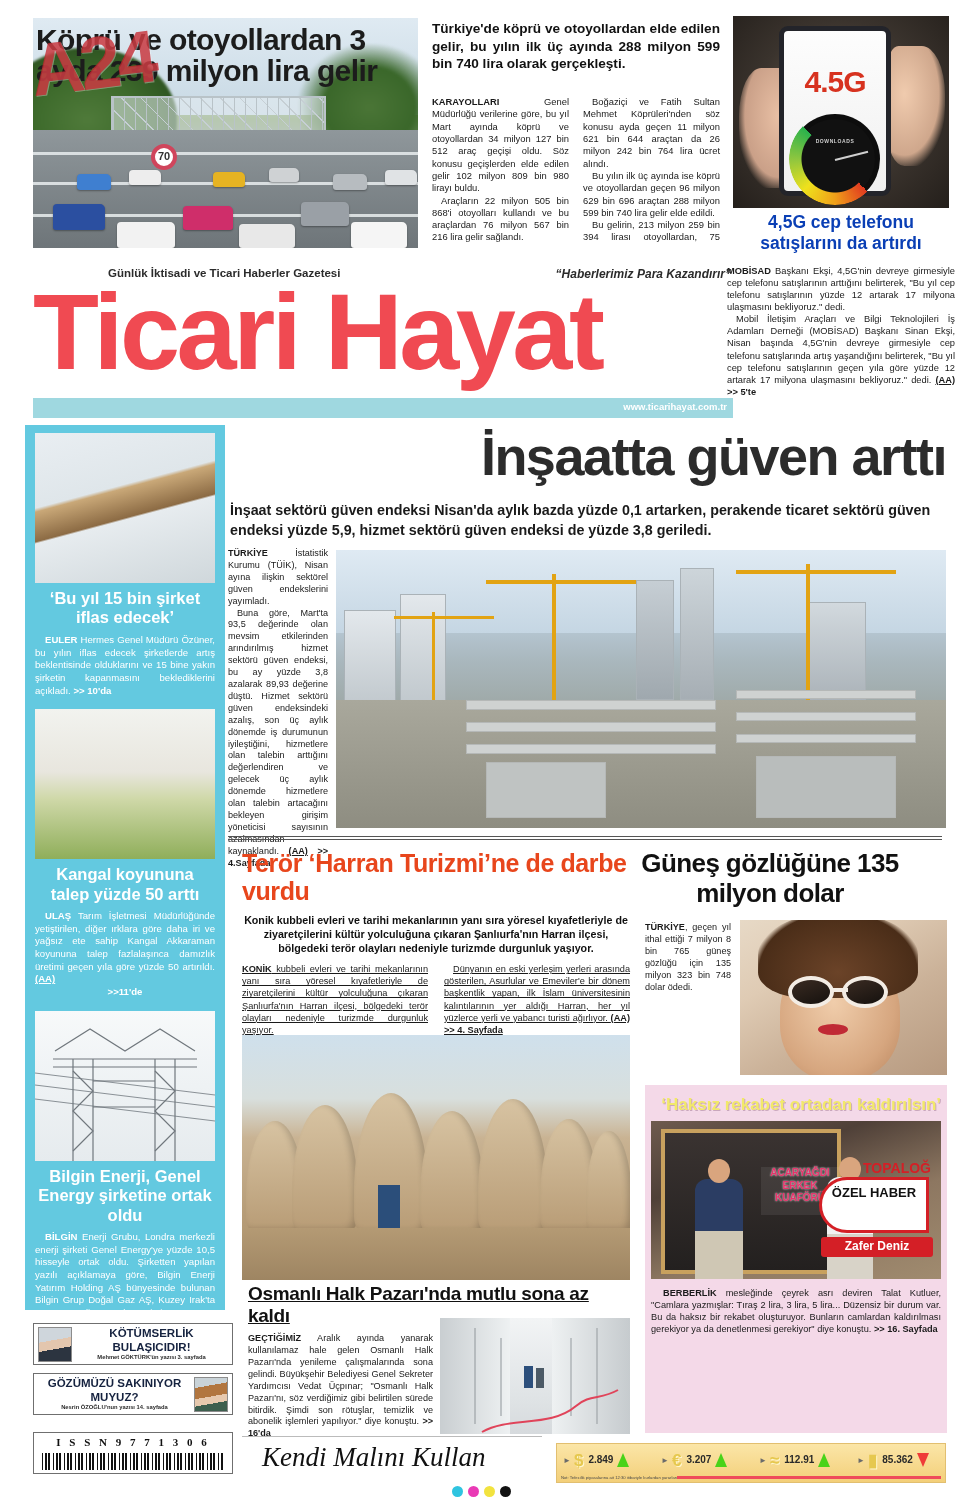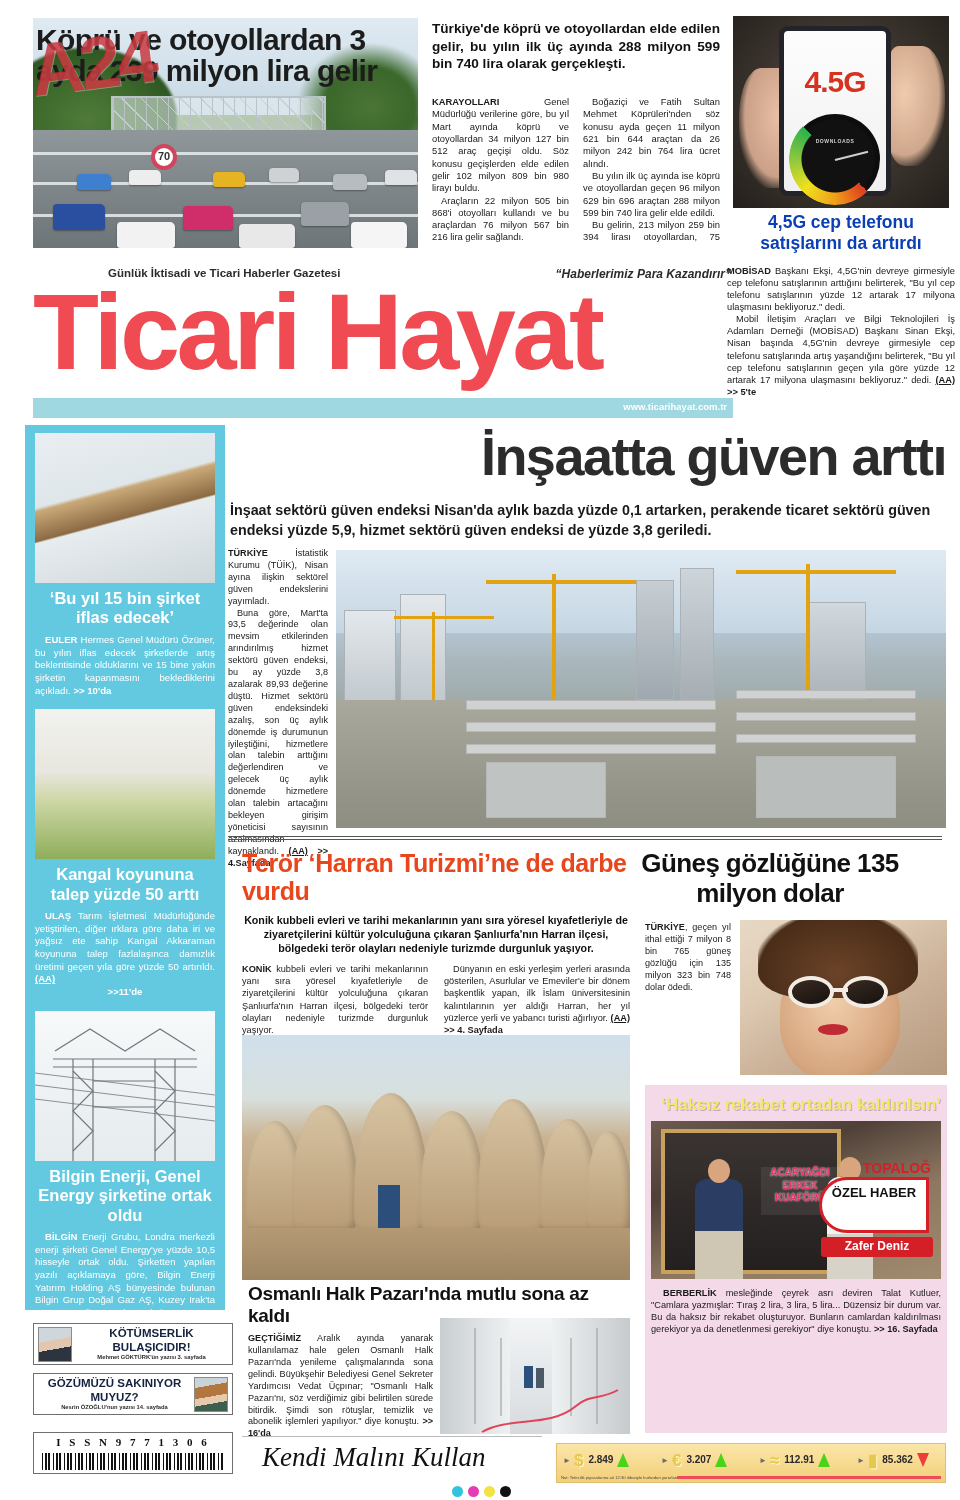--- a/index.html
+++ b/index.html
@@ -185,33 +185,33 @@
   .dbl-rule { position:absolute; left:228px; width:714px; height:4px;
     border-top:1px solid #555; border-bottom:1px solid #555; }
 
   
   .harran { position:absolute; left:242px; top:850px; width:388px; }
   .harran-h { font:900 25px/1.1 "Liberation Sans",sans-serif; color:#e8461c; letter-spacing:-.4px; }
   .harran-sub { margin-top:8px; font:700 10.7px/1.32 "Liberation Sans",sans-serif;
     color:#111; text-align:center; }
   .harran-cols { margin-top:8px; column-count:2; column-gap:16px; }
   .harran-cols p { font:400 9.2px/1.31 "Liberation Sans",sans-serif; color:#1a1a1a;
-    text-align:justify; text-indent:9px; }
+    text-align:justify; text-indent:9px;text-decoration:underline; }
   .harran-cols p:first-child { text-indent:0; }
   .harran-cols b { font-weight:700; }
   .harran-photo { position:absolute; left:242px; top:1035px; width:388px; height:245px;
     background:linear-gradient(180deg,#cfe0ec 0%,#d8dfdd 26%,#c9b393 42%,#b79d78 72%,#a98f6a 100%);
     overflow:hidden; }
   .hp-dome { position:absolute; background:linear-gradient(180deg,#d7c3a2,#b89c76);
     border-radius:50% 50% 14% 14% / 70% 70% 12% 12%; box-shadow:inset -4px -2px 6px rgba(0,0,0,.18); }
   .hp-door { position:absolute; background:#2b4e7a; }
 
   
   .osmanli { position:absolute; left:248px; top:1283px; width:382px; }
-  .osmanli-h { font:900 19px/1.16 "Liberation Sans",sans-serif; color:#111; letter-spacing:-.3px; }
+  .osmanli-h { font:900 19px/1.16 "Liberation Sans",sans-serif; color:#111; letter-spacing:-.3px;text-decoration:underline; }
   .osmanli-b { margin-top:6px; width:185px;
     font:400 9.1px/1.31 "Liberation Sans",sans-serif; color:#1a1a1a; text-align:justify; }
   .osmanli-b b { font-weight:700; }
   .osmanli-photo { position:absolute; left:440px; top:1318px; width:190px; height:116px;
     background:linear-gradient(180deg,#f2f4f5 0%,#e7eaec 40%,#dfe3e5 70%,#d6dadd 100%);
     overflow:hidden; }
 
   
   .gunes { position:absolute; left:619px; top:848px; width:302px; }
   .gunes-h { font:900 26px/1.16 "Liberation Sans",sans-serif; color:#111;

